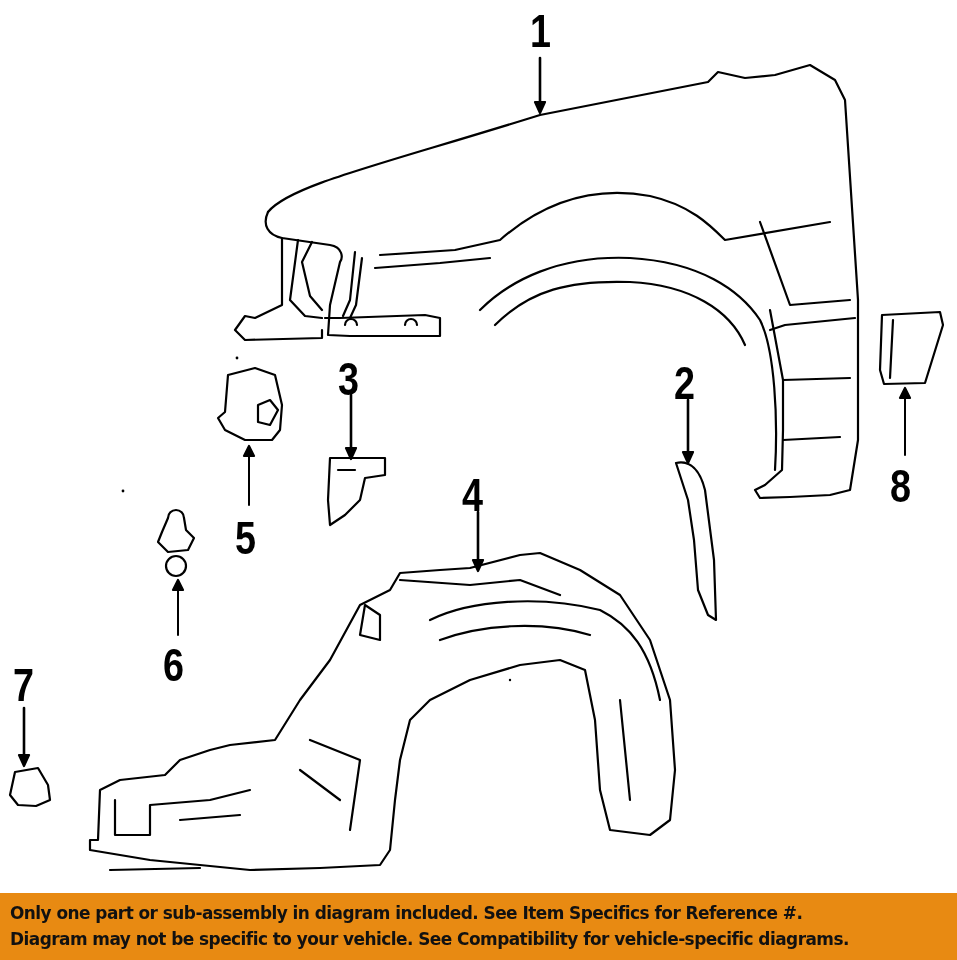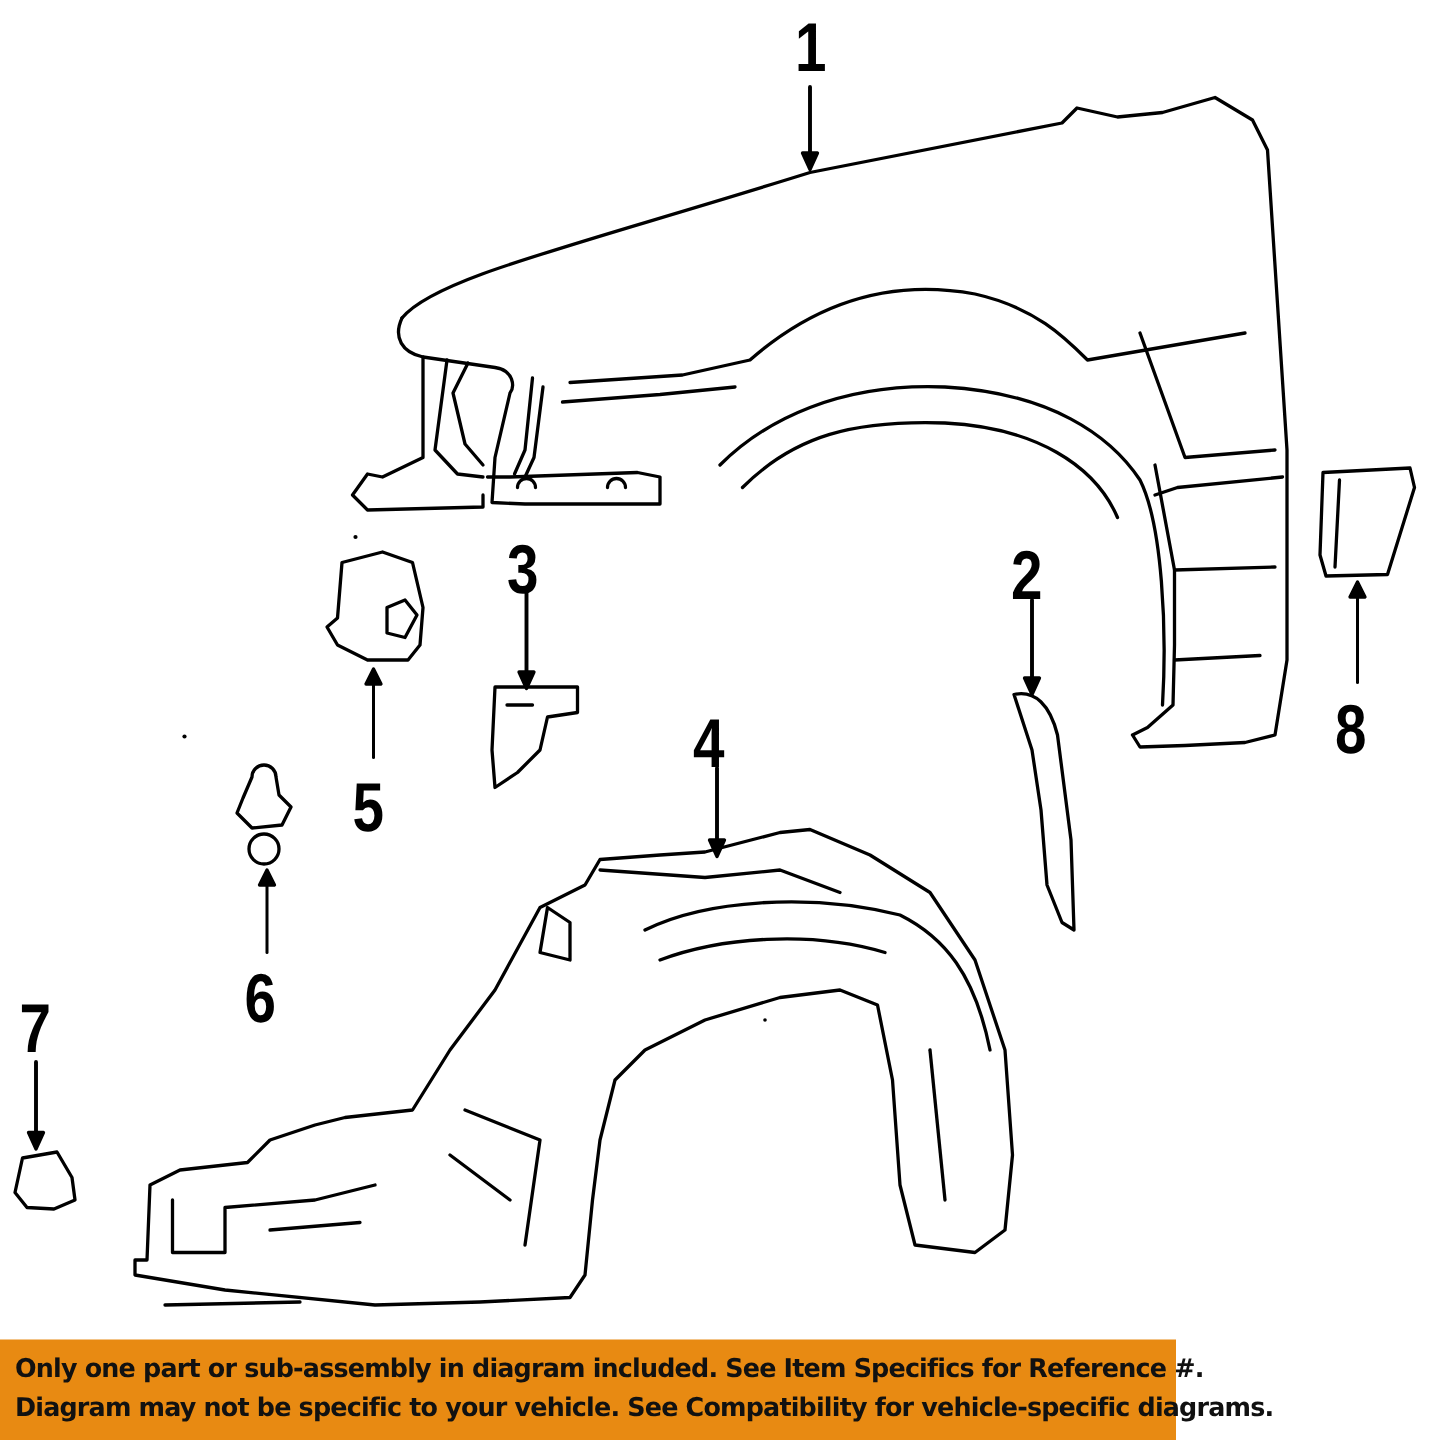--- a/index.html
+++ b/index.html
@@ -1,19 +1,19 @@
 <!DOCTYPE html>
 <html><head>
 <meta charset="utf-8">
 <style>
   html, body { margin: 0; padding: 0; background: #ffffff; }
   body { width: 957px; height: 960px; position: relative; overflow: hidden; font-family: "Liberation Sans", sans-serif; }
   #diagram { position: absolute; left: 0; top: 0; width: 957px; height: 893px; }
   .callout { position: absolute; font-family: "Liberation Sans", sans-serif; font-weight: bold; font-size: 46px; color: #000; line-height: 1; transform: scaleX(0.82); transform-origin: left top; }
-  #banner { position: absolute; left: 0; top: 893px; width: 784px; height: 67px; background: #e88a12; box-sizing: border-box; padding: 7px 16px 0 10px; }
+  #banner { position: absolute; left: 0; top: 893px; width: 957px; height: 67px; background: #e88a12; box-sizing: border-box; padding: 7px 16px 0 10px; }
   #banner .line { font-family: "DejaVu Sans", sans-serif; font-weight: bold; font-size: 17.2px; color: #111; line-height: 26px; white-space: nowrap; letter-spacing: -0.55px; transform: scaleX(0.985); transform-origin: left; }
 </style>
 </head>
 <body>
 
 <svg id="diagram" viewBox="0 0 957 893" xmlns="http://www.w3.org/2000/svg" fill="none" stroke="#000" stroke-width="2.2" stroke-linejoin="round" stroke-linecap="round">
 
   <g>
     <path d="M540 58 L540 110" stroke-width="2.6"></path>
     <path d="M535 102 L540 113 L545 102 Z" fill="#000"></path>

